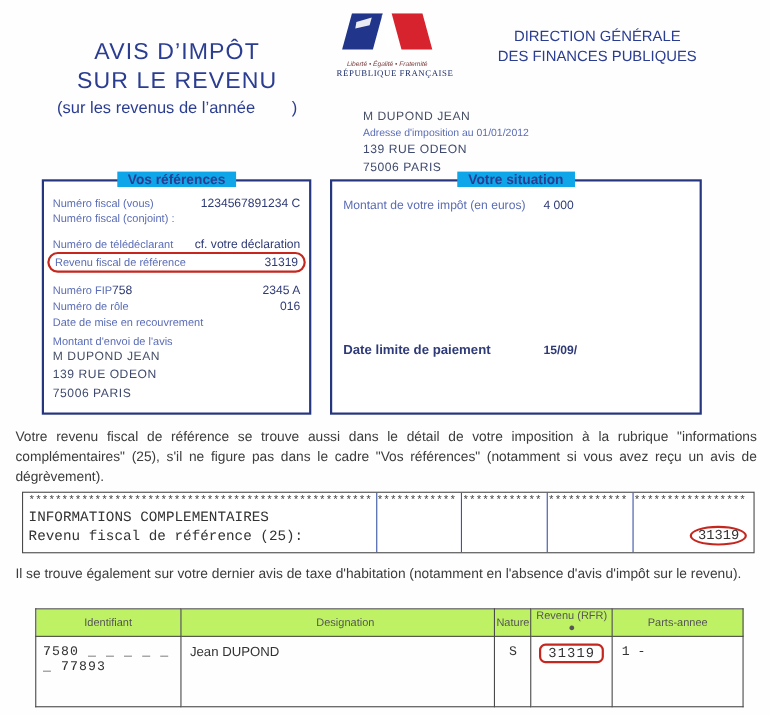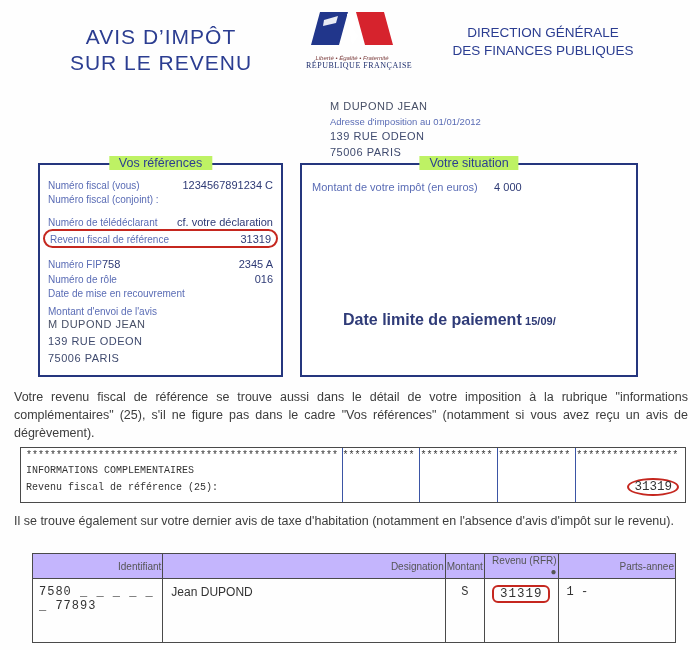--- a/index.html
+++ b/index.html
@@ -3,107 +3,108 @@
 <meta charset="utf-8">
 <style>
   html,body{margin:0;padding:0;}
   body{
     width:700px;height:650px;background:#fefefe;position:relative;
     font-family:"Liberation Sans", sans-serif;color:#3d3d3d;overflow:hidden;
   }
   .abs{position:absolute;}
 
   
-  .title-block{left:30px;top:25px;width:262px;text-align:center;color:#2b3d91;}
+  .title-block{left:30px;top:36px;width:262px;text-align:center;color:#2b3d91;}
   .title-l1{font-size:21px;letter-spacing:1px;}
   .title-l2{font-size:21px;letter-spacing:1px;margin-top:2px;}
   .title-l3{font-size:15px;margin-top:4px;}
 
   .logo{left:306px;top:12px;width:92px;text-align:center;}
   .logo-motto{font-size:6px;font-style:italic;color:#7a3b3b;margin-top:1px;white-space:nowrap;}
   .logo-republic{font-size:8px;color:#1f2f6e;letter-spacing:.5px;white-space:nowrap;font-family:"Liberation Serif",serif;}
 
   .agency{left:418px;top:24px;width:250px;text-align:center;color:#2b3d91;font-size:13.5px;line-height:1.35;}
 
   
   .addr{left:330px;top:99px;font-size:11px;color:#3f4a6e;line-height:1.45;}
   .addr .name{color:#474f66;letter-spacing:.5px;}
   .addr .lbl{color:#5a6cb5;font-size:9.5px;}
   .addr .street,.addr .city{letter-spacing:.5px;}
 
   
   .frame{border:2px solid #25367e;background:#fff;}
   .frame-title{position:absolute;top:-9px;left:50%;transform:translateX(-50%);
-    background:#bef264;padding:0 10px;color:#2b3d91;font-size:12.5px;white-space:nowrap;}
+    background:#0ea5e9;padding:0 10px;color:#2b3d91;font-size:12.5px;white-space:nowrap;font-weight:bold;}
   .ref-box{left:38px;top:163px;width:245px;height:214px;padding:14px 8px 6px 8px;box-sizing:border-box;}
   .sit-box{left:300px;top:163px;width:338px;height:214px;padding:16px 10px 10px 10px;box-sizing:border-box;}
 
   .row{display:flex;justify-content:space-between;align-items:baseline;margin-bottom:3px;}
   .row .lbl{color:#5a6cb5;font-size:10px;}
   .row .val{color:#2e3a75;font-size:11px;text-align:right;}
   .gap8{height:8px;}
   .rfr-row{position:relative;padding:2px 2px;}
   .red-ring{position:absolute;left:-5px;right:-5px;top:-2px;bottom:-1px;
     border:2px solid #c5271f;border-radius:12px;pointer-events:none;}
   .fip-mid{color:#2e3a75;font-size:11px;flex:1;text-align:left;}
   .send-lbl{color:#5a6cb5;font-size:10px;margin-top:7px;}
   .send-name{color:#474f66;font-size:11px;letter-spacing:.5px;margin-top:1px;}
   .send-street,.send-city{color:#3f4a6e;font-size:11px;letter-spacing:.5px;margin-top:5px;}
 
   .sit-row{display:flex;align-items:baseline;}
   .sit-row .lbl{width:58%;color:#5a6cb5;font-size:11px;}
   .sit-row .val{color:#2e3a75;font-size:11px;}
   .sit-deadline{margin-top:118px;}
-  .sit-deadline .lbl{color:#2f3b78;font-weight:bold;font-size:16px;margin-left:31px;}
+  .sit-deadline .lbl{color:#2f3b78;font-weight:bold;font-size:12px;}
   .sit-deadline .val{font-weight:bold;}
 
   
   .para{left:14px;width:674px;font-size:12.5px;line-height:1.45;text-align:justify;color:#3c3c3c;}
   .para1{top:388px;}
   .para2{top:512px;}
 
   
   .info-box{left:20px;top:447px;width:666px;height:56px;border:1px solid #4a4a4a;
     display:flex;box-sizing:border-box;background:#fff;}
   .info-col{box-sizing:border-box;overflow:hidden;}
   .info-col + .info-col{border-left:1px solid #3b55a5;}
   .col-main{width:321px;padding-left:5px;}
   .col-sm{width:78px;}
   .col-last{width:110px;position:relative;}
   .stars{font-family:"Liberation Mono",monospace;font-size:10px;color:#3a3a3a;
     white-space:nowrap;overflow:hidden;line-height:12px;margin-top:2px;}
-  .mono-line{font-family:"Liberation Mono",monospace;font-size:10px;color:#333;
+  .mono-line{font-family:"Liberation Mono",monospace;font-size:13px;color:#333;
     white-space:nowrap;line-height:17px;}
   .info-val{position:absolute;right:6px;bottom:6px;font-family:"Liberation Mono",monospace;
     font-size:12.5px;color:#333;border:2px solid #c5271f;border-radius:50%;padding:0 5px;}
 
   
   .occ-table{left:32px;top:553px;width:644px;border-collapse:collapse;position:absolute;}
   .occ-table td,.occ-table th{border:1px solid #4a4a4a;font-weight:normal;}
   .occ-caption{text-align:center;font-size:10.5px;letter-spacing:1px;color:#444;
     background:#f7f6f1;height:17px;}
-  .occ-head td{text-align:right;font-size:10px;color:#555;height:16px;background:#c4b5fd;}
+  .occ-head td{text-align:center;font-size:10px;color:#555;height:16px;background:#bef264;}
   .occ-data td{height:56px;vertical-align:top;padding-top:6px;font-size:12px;color:#333;}
   .cell-ident{font-family:"Liberation Mono",monospace;letter-spacing:1px;padding-left:6px;font-size:12px;}
   .cell-desig{padding-left:8px;font-size:12px;color:#3c4a66;}
   .cell-nature{text-align:center;font-family:"Liberation Mono",monospace;}
   .cell-revenu{text-align:center;}
   .revenu-badge{display:inline-block;font-family:"Liberation Mono",monospace;font-size:12.5px;
     letter-spacing:1px;border:2px solid #c5271f;border-radius:6px;padding:0 6px;}
   .cell-parts{padding-left:8px;font-family:"Liberation Mono",monospace;}
 
   .w-ident{width:20.5%;} .w-desig{width:44.5%;padding-left:15px;} .w-nature{width:5%;}
   .w-revenu{width:11.5%;} .w-parts{width:18.5%;}
 </style>
 </head>
 <body>
 
 <div class="abs title-block">
   <div class="title-l1">AVIS D’IMPÔT</div>
   <div class="title-l2">SUR LE REVENU</div>
+  <div class="title-l3">(sur les revenus de l’année&nbsp;&nbsp;&nbsp;&nbsp;&nbsp;&nbsp;&nbsp;&nbsp;)</div>
 </div>
 
 <div class="abs logo">
   <svg width="88" height="38" viewBox="0 0 88 38">
     <polygon points="12,0 40,0 31,33 3,33" fill="#21368b"></polygon>
     <polygon points="48,0 76,0 85,33 57,33" fill="#d6232d"></polygon>
     <path d="M44,2 q7,9 1,15 l5,7 -6,9 -5,-31 z" fill="#ffffff"></path>
     <path d="M16,8 l14,-4 -2,7 -13,3 z" fill="#ffffff" opacity="0.9"></path>
   </svg>
   <div class="logo-motto">Liberté • Égalité • Fraternité</div>
@@ -199,21 +200,21 @@
   </div>
 </div>
 
 <div class="abs para para2">Il se trouve également sur votre dernier avis de taxe d'habitation (notamment en l'absence d'avis d'impôt sur le revenu).</div>
 
 <table class="occ-table">
   <tbody>
   <tr class="occ-head">
     <td class="w-ident">Identifiant</td>
     <td class="w-desig">Designation</td>
-    <td class="w-nature">Montant</td>
+    <td class="w-nature">Nature</td>
     <td class="w-revenu">Revenu (RFR) ●</td>
     <td class="w-parts">Parts-annee</td>
   </tr>
   <tr class="occ-data">
     <td class="cell-ident">7580 _ _ _ _ _ _ 77893</td>
     <td class="cell-desig">Jean DUPOND</td>
     <td class="cell-nature">S</td>
     <td class="cell-revenu">
       <span class="revenu-badge">31319</span>
     </td>

